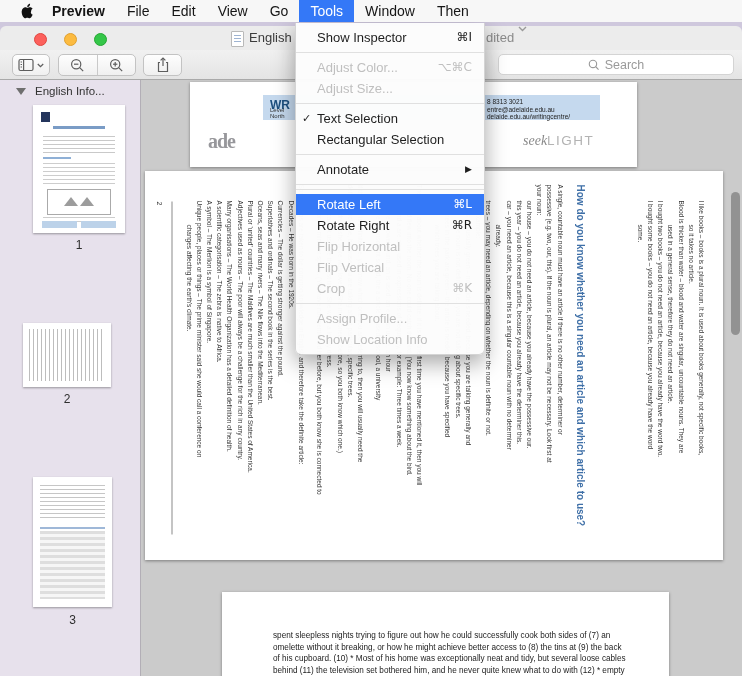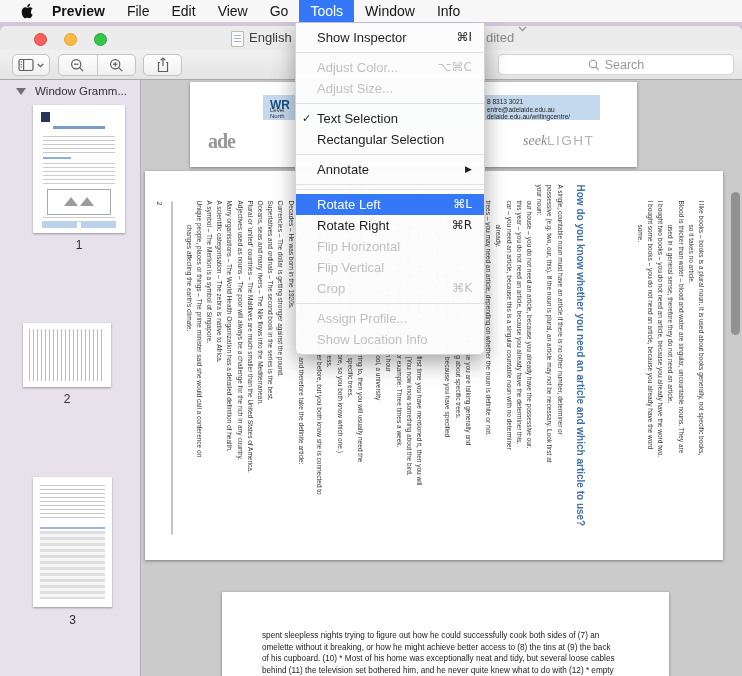--- a/index.html
+++ b/index.html
@@ -92,21 +92,21 @@
   .p2-line{font-size:6.5px;line-height:10.2px;color:#333;white-space:nowrap;}
   .ind1{margin-left:16px;}
   .ind2{margin-left:40px;}
   .p2-head{font-size:10px;line-height:14px;font-weight:bold;color:#3e6fa7;white-space:nowrap;
            margin:48px 0 8px 0;}
   .p2-gap{height:8px;}
   .p2-rule{position:absolute;left:30px;right:26px;bottom:26px;height:1px;background:#8a8a8a;}
   .p2-num{position:absolute;left:30px;bottom:10px;font-size:7px;color:#333;}
   .p3{left:222px;top:512px;width:447px;height:170px;}
   .p3-text{position:absolute;left:40px;top:38px;}
-  .p3-line{font-size:8.2px;line-height:11.7px;color:#1c1c1c;white-space:nowrap;}
+  .p3-line{font-size:8.2px;line-height:11.7px;color:#1c1c1c;white-space:nowrap;margin-left:11px;}
   .scrollbar{position:absolute;left:731px;top:112px;width:9px;height:143px;border-radius:4.5px;
              background:rgba(0,0,0,.28);}
   
   .menu{position:absolute;left:295px;top:23px;width:190px;z-index:50;background:rgba(252,252,252,.98);
         border:1px solid rgba(0,0,0,.16);border-top:none;border-radius:0 0 6px 6px;
         box-shadow:0 8px 22px rgba(0,0,0,.35);padding:4px 0;box-sizing:border-box;}
   .menu-item{height:21px;line-height:21px;font-size:13px;color:#1e1e1e;position:relative;
              padding-left:21px;padding-right:12px;display:flex;}
   .menu-item .mi-check{position:absolute;left:6px;width:14px;font-size:11px;}
   .menu-item .mi-label{flex:1;white-space:nowrap;overflow:hidden;}
@@ -127,21 +127,21 @@
     </svg>
   </span>
   <span class="mb-items">
       <span class="mb-item bold">Preview</span>
       <span class="mb-item">File</span>
       <span class="mb-item">Edit</span>
       <span class="mb-item">View</span>
       <span class="mb-item">Go</span>
       <span class="mb-item active">Tools</span>
       <span class="mb-item">Window</span>
-      <span class="mb-item">Info</span>
+      <span class="mb-item">Then</span>
     </span>
 </div>
 
 <div class="window">
 
   <div class="titlebar">
     <div class="traffic t-close"></div>
     <div class="traffic t-min"></div>
     <div class="traffic t-zoom"></div>
     <div class="proxy-icon">
@@ -202,21 +202,21 @@
       </svg>
       <span>Search</span>
     </div>
   </div>
 
   <div class="content">
 
     <div class="sidebar">
       <div class="sb-header">
         <span class="sb-tri"></span>
-        <span>Window Gramm...</span>
+        <span>English Info...</span>
       </div>
 
       <div class="thumb" style="left:33px;top:25px;width:92px;height:128px;">
         <div class="t1-logo"></div>
         <div class="t1-title"></div>
         <div class="t1-lines1"></div>
         <div class="t1-sub"></div>
         <div class="t1-lines2"></div>
         <div class="t1-diagram">
           <span class="t1-tree" style="left:16px;"></span>

